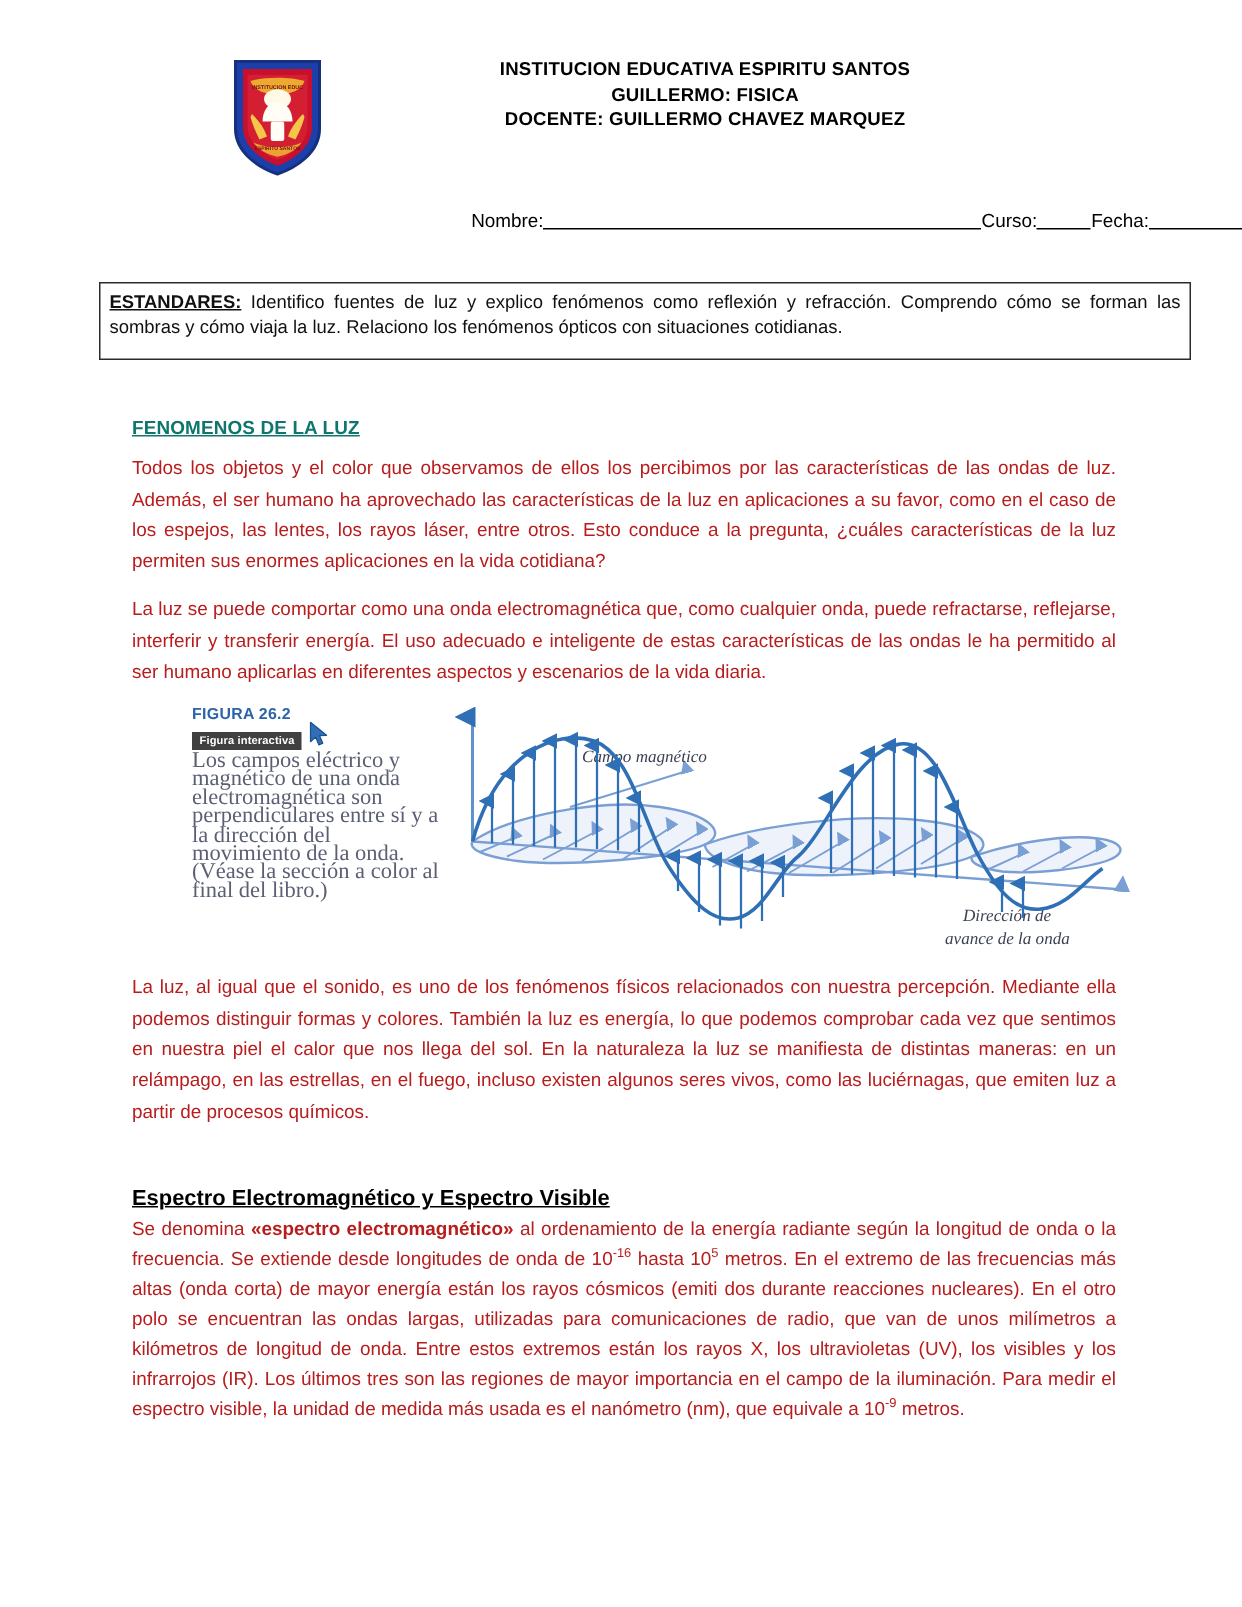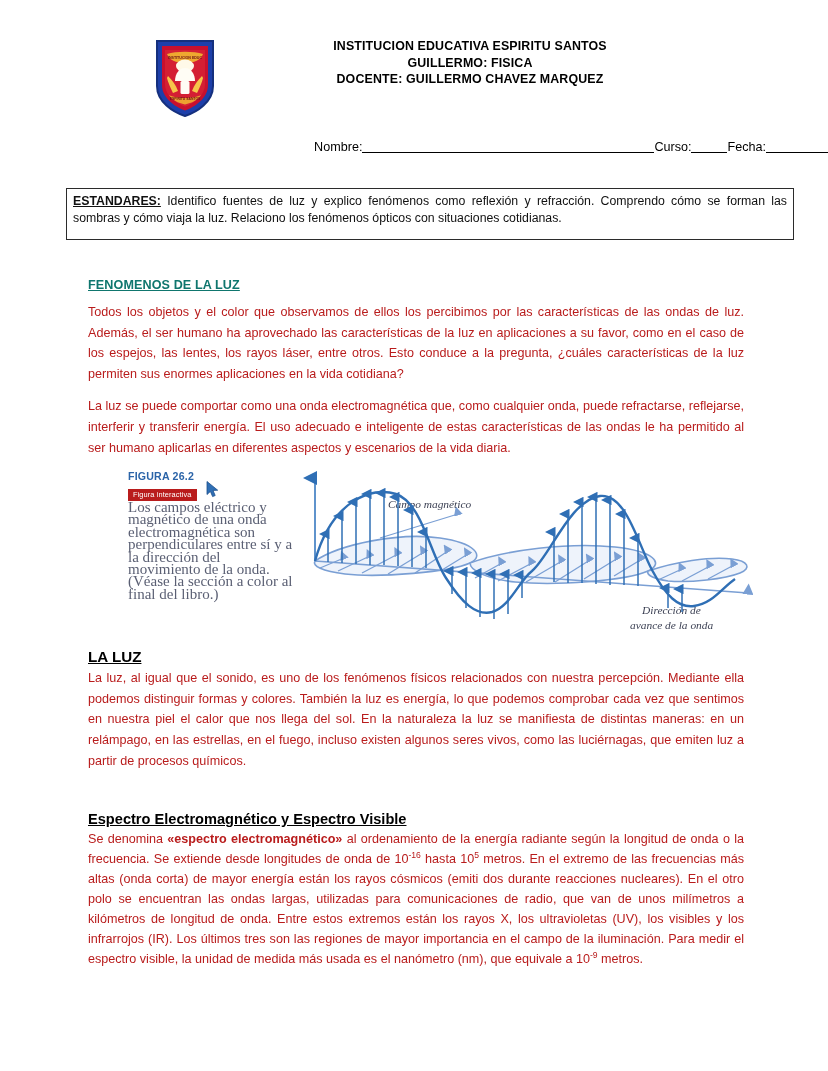--- a/index.html
+++ b/index.html
@@ -73,22 +73,22 @@
   sup{font-size:8.6px;vertical-align:super;line-height:0;}
 
   
   .figure{position:absolute;left:110px;top:470px;width:660px;height:176px;}
   .fig-caption{position:absolute;left:18px;top:0;width:168px;}
   .fig-title{
     color:#2b64a8;font-weight:bold;font-size:10.6px;letter-spacing:.2px;
     font-family:"Liberation Sans",sans-serif;margin-bottom:1px;
   }
   .fig-badge{
-    display:inline-block;background:#b91c1c;color:#fff;
-    font-size:7.4px;font-weight:normal;padding:1.5px 5px 2px 5px;letter-spacing:.1px;
+    display:inline-block;background:#404040;color:#fff;
+    font-size:7.4px;font-weight:bold;padding:1.5px 5px 2px 5px;letter-spacing:.1px;
   }
   .fig-badge-row{position:relative;height:13px;}
   .cursor-ico{position:absolute;left:78px;top:-2px;}
   .fig-text{
     margin-top:5px;color:#5a5f73;font-size:15px;line-height:12.4px;
     font-family:"Liberation Serif",serif;
   }
   .fig-svg{position:absolute;left:160px;top:-4px;}
 
   .wave-label{
@@ -134,21 +134,20 @@
   </div>
 
   <div class="content">
 
     <h3 class="sec">FENOMENOS DE LA LUZ</h3>
     <p class="body">Todos los objetos y el color que observamos de ellos los percibimos por las características de las ondas de luz. Además, el ser humano ha aprovechado las características de la luz en aplicaciones a su favor, como en el caso de los espejos, las lentes, los rayos láser, entre otros. Esto conduce a la pregunta, ¿cuáles características de la luz permiten sus enormes aplicaciones en la vida cotidiana?</p>
     <p class="body">La luz se puede comportar como una onda electromagnética que, como cualquier onda, puede refractarse, reflejarse, interferir y transferir energía. El uso adecuado e inteligente de estas características de las ondas le ha permitido al ser humano aplicarlas en diferentes aspectos y escenarios de la vida diaria.</p>
 
     <div style="height:178px"></div>
 
-    <h3 class="sec-lg">LA LUZ</h3>
     <p class="body">La luz, al igual que el sonido, es uno de los fenómenos físicos relacionados con nuestra percepción. Mediante ella podemos distinguir formas y colores. También la luz es energía, lo que podemos comprobar cada vez que sentimos en nuestra piel el calor que nos llega del sol. En la naturaleza la luz se manifiesta de distintas maneras: en un relámpago, en las estrellas, en el fuego, incluso existen algunos seres vivos, como las luciérnagas, que emiten luz a partir de procesos químicos.</p>
 
     <div style="height:16px"></div>
 
     <h3 class="sec-md">Espectro Electromagnético y Espectro Visible</h3>
     <p class="body tight"><span>Se denomina </span><b>«espectro electromagnético»</b><span> al ordenamiento de la energía radiante según la longitud de onda o la frecuencia. Se extiende desde longitudes de onda de 10</span><sup>-16</sup><span> hasta 10</span><sup>5</sup><span> metros. En el extremo de las frecuencias más altas (onda corta) de mayor energía están los rayos cósmicos (emiti dos durante reacciones nucleares).  En el otro polo se encuentran las ondas largas, utilizadas para comunicaciones de radio, que van de unos milímetros a kilómetros de longitud de onda.  Entre estos extremos están los rayos X, los ultravioletas (UV), los visibles y los infrarrojos (IR). Los últimos tres son las regiones de mayor importancia en el campo de la iluminación.  Para medir el espectro visible, la unidad de medida más usada es el nanómetro (nm), que equivale a 10</span><sup>-9</sup><span> metros.</span></p>
   </div>
 
   <div class="figure">
 

